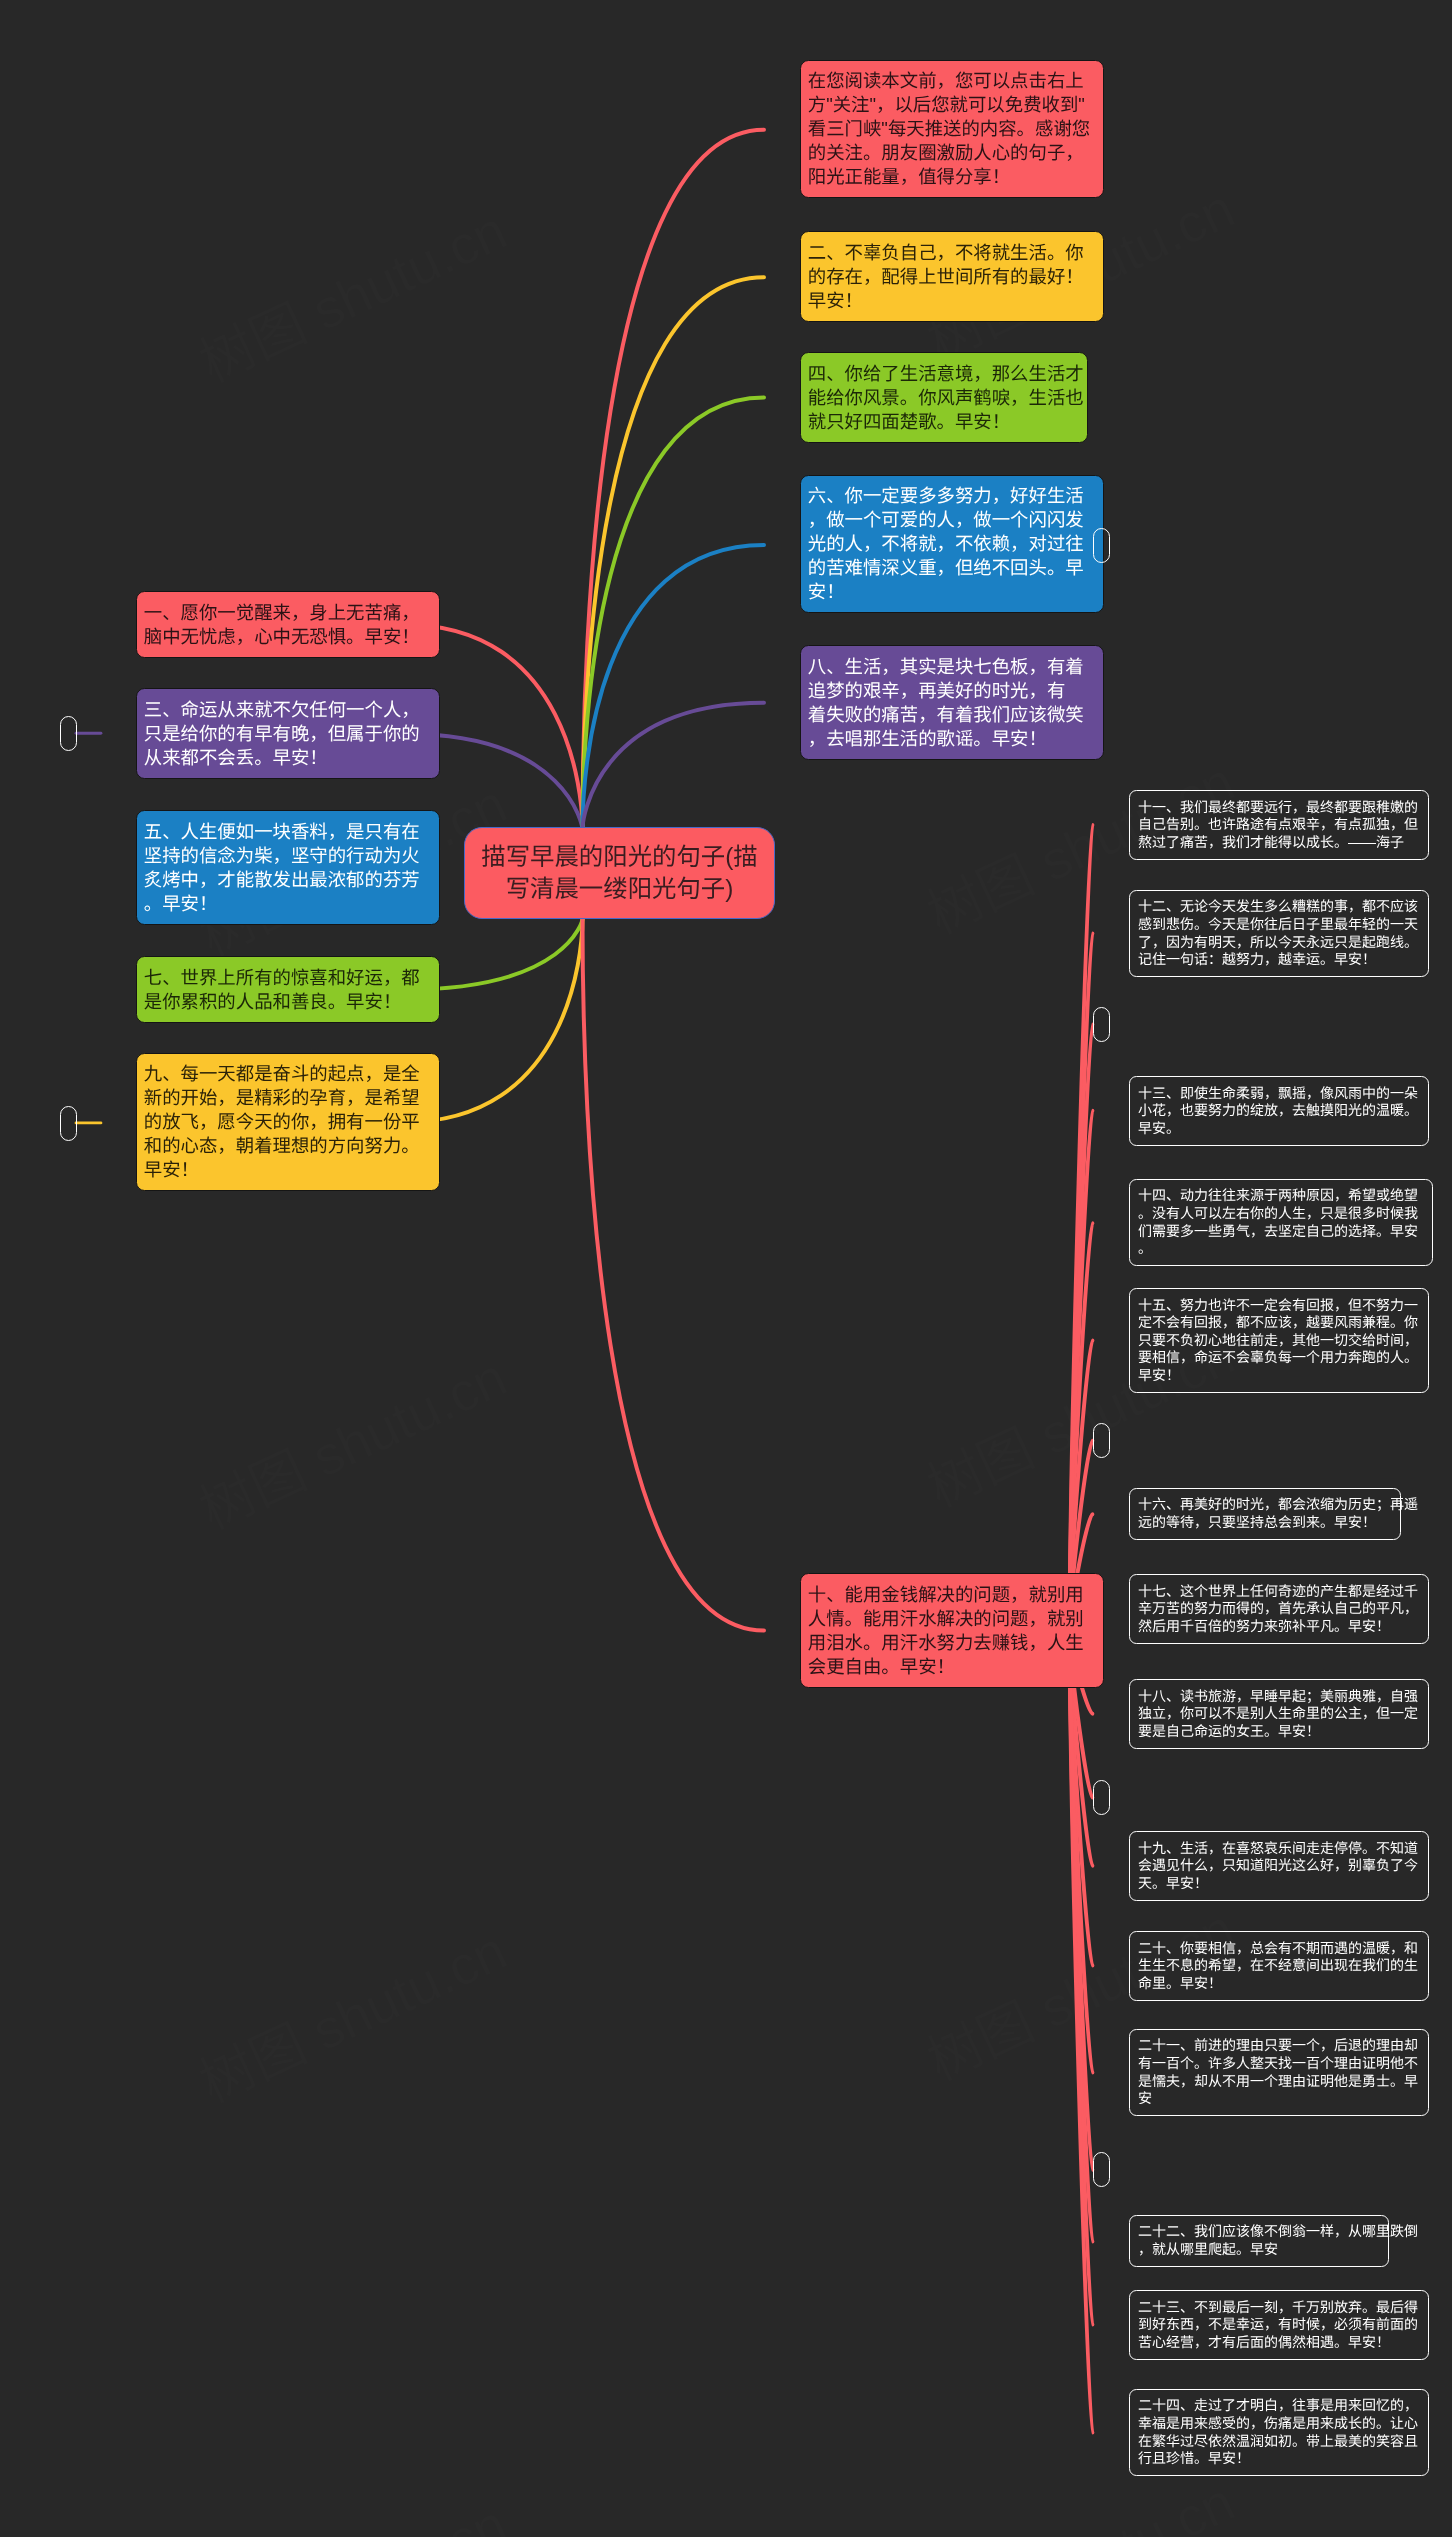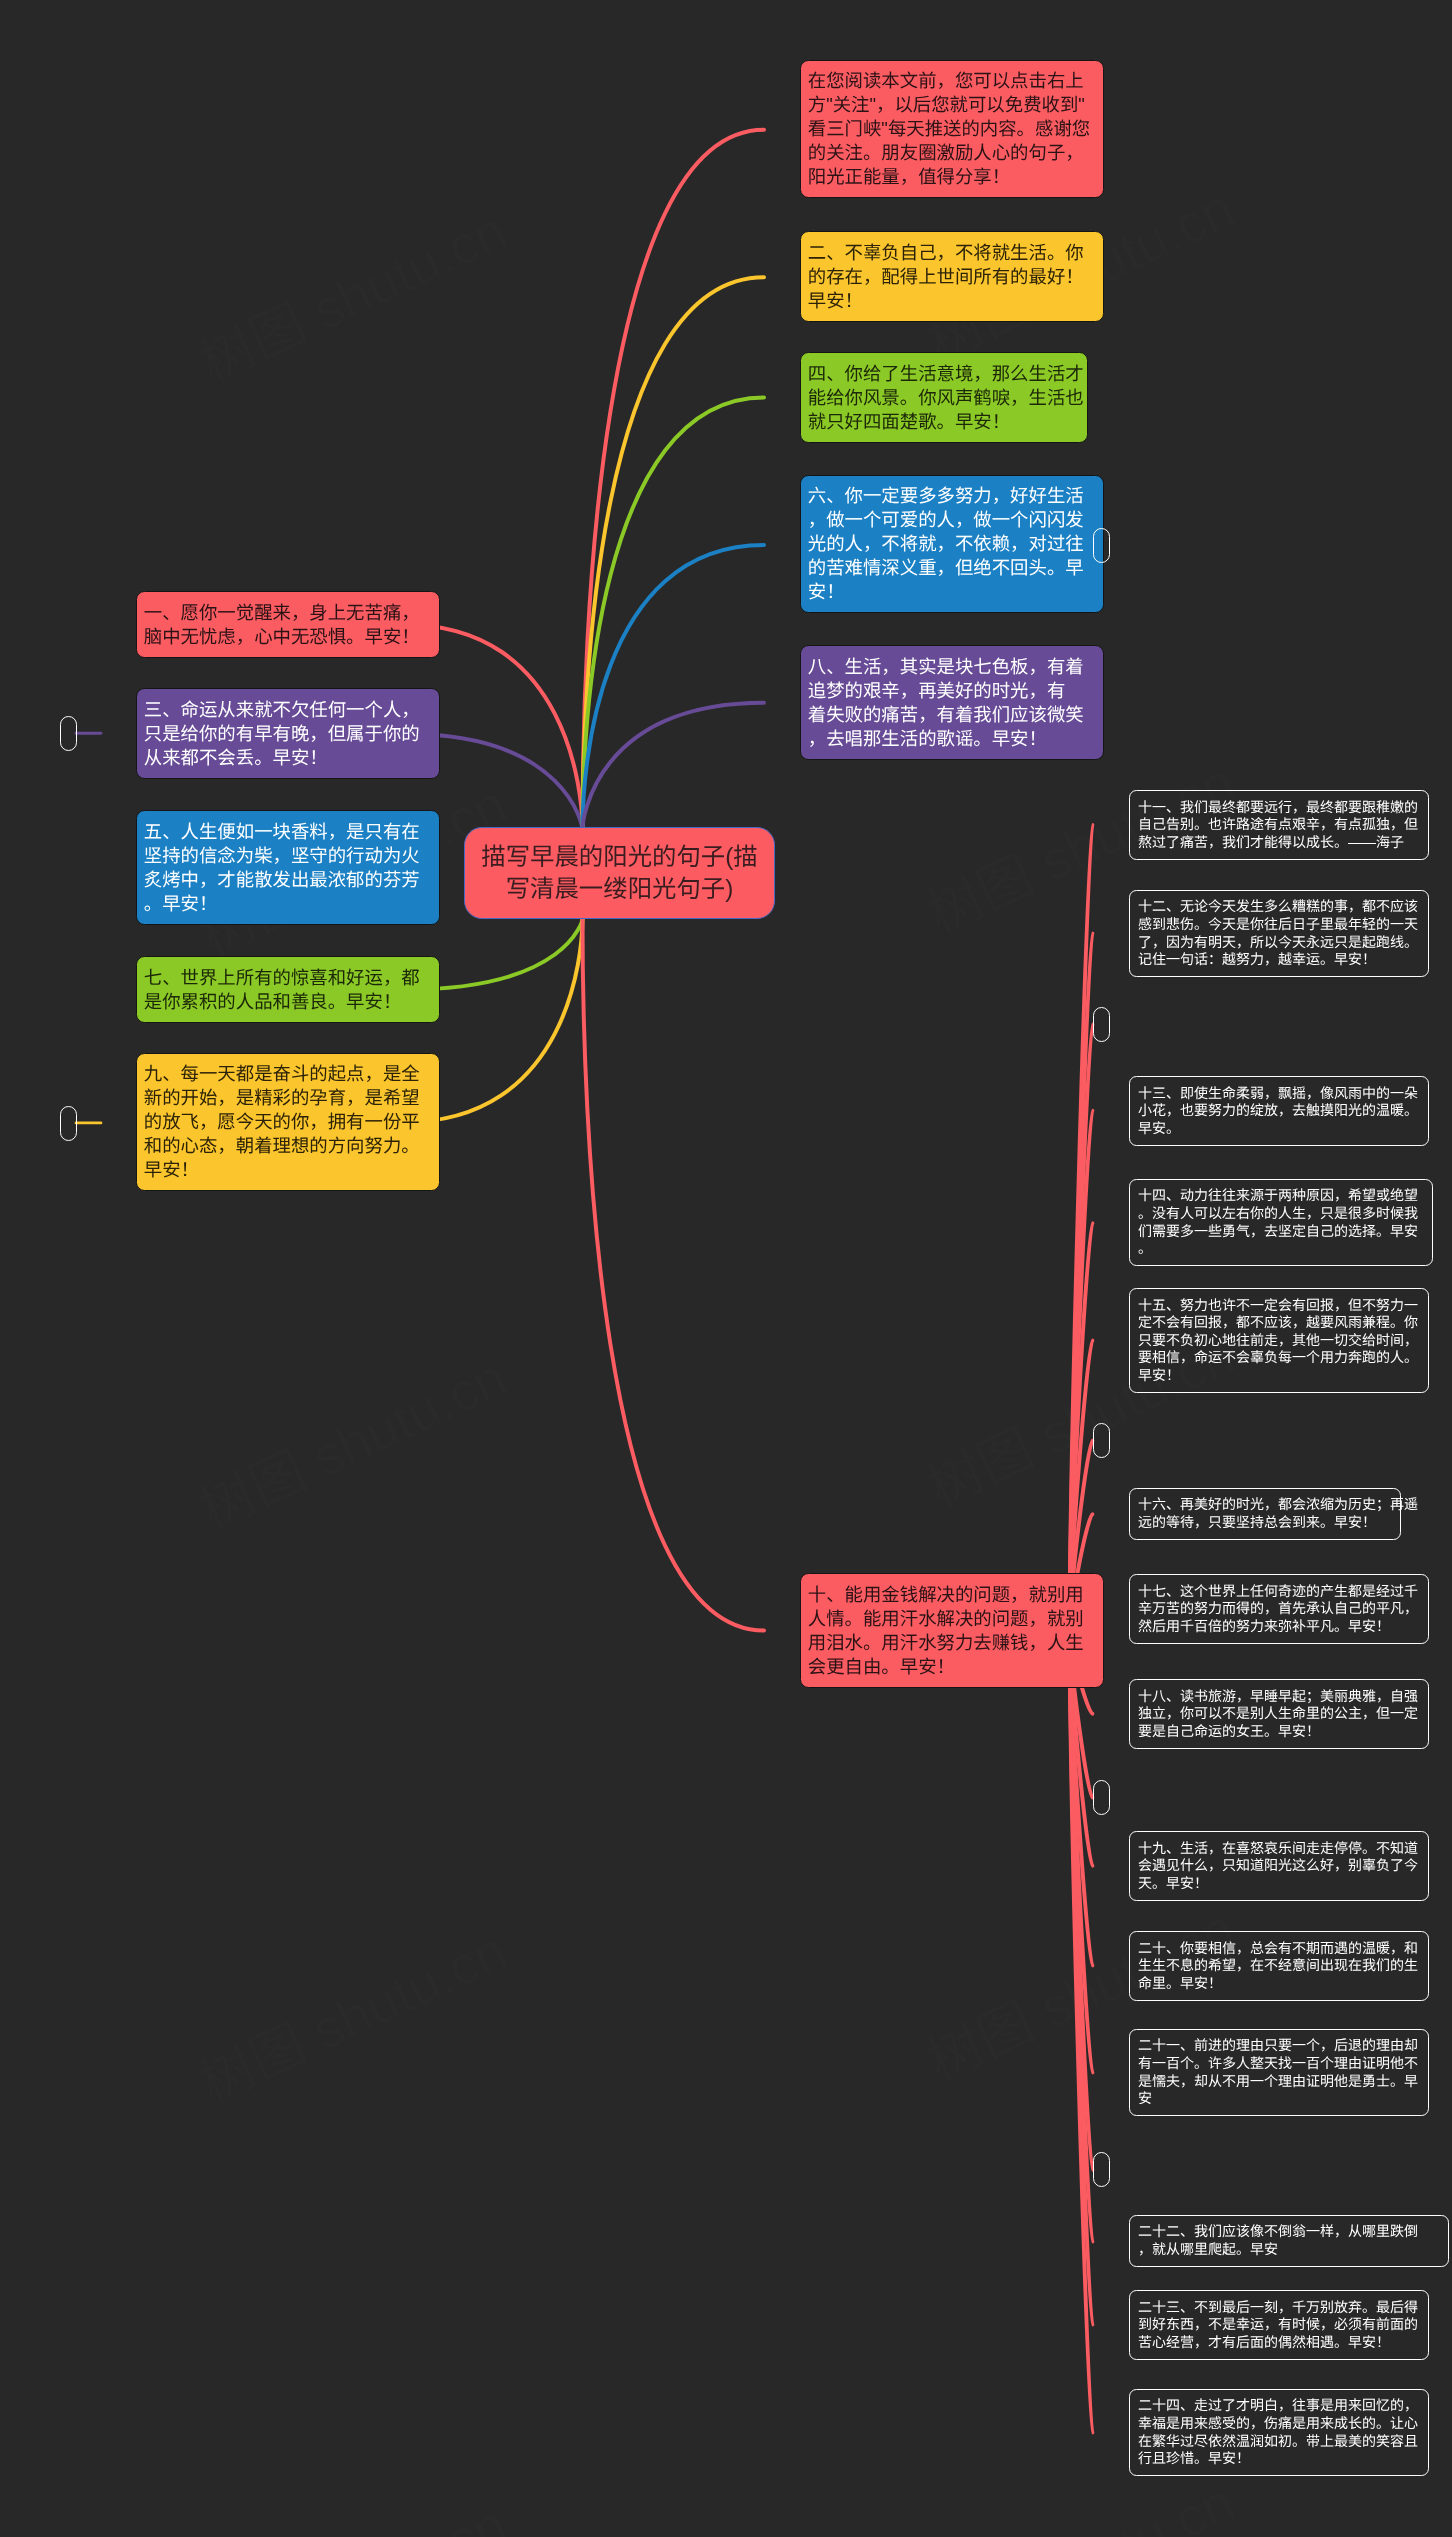--- a/index.html
+++ b/index.html
@@ -260,21 +260,21 @@
         </span>
       </div>
   <div class="node lvl2" style="left:1093px;top:2029px;width:300px;height:87px">
         <span>
           <div>二十一、前进的理由只要一个，后退的理由却</div>
           <div>有一百个。许多人整天找一百个理由证明他不</div>
           <div>是懦夫，却从不用一个理由证明他是勇士。早</div>
           <div>安</div>
         </span>
       </div>
-  <div class="node lvl2" style="left:1093px;top:2215px;width:320px;height:52px">
+  <div class="node lvl2" style="left:1093px;top:2215px;width:260px;height:52px">
         <span>
           <div>二十二、我们应该像不倒翁一样，从哪里跌倒</div>
           <div>，就从哪里爬起。早安</div>
         </span>
       </div>
   <div class="node lvl2" style="left:1093px;top:2290px;width:300px;height:70px">
         <span>
           <div>二十三、不到最后一刻，千万别放弃。最后得</div>
           <div>到好东西，不是幸运，有时候，必须有前面的</div>
           <div>苦心经营，才有后面的偶然相遇。早安！</div>

